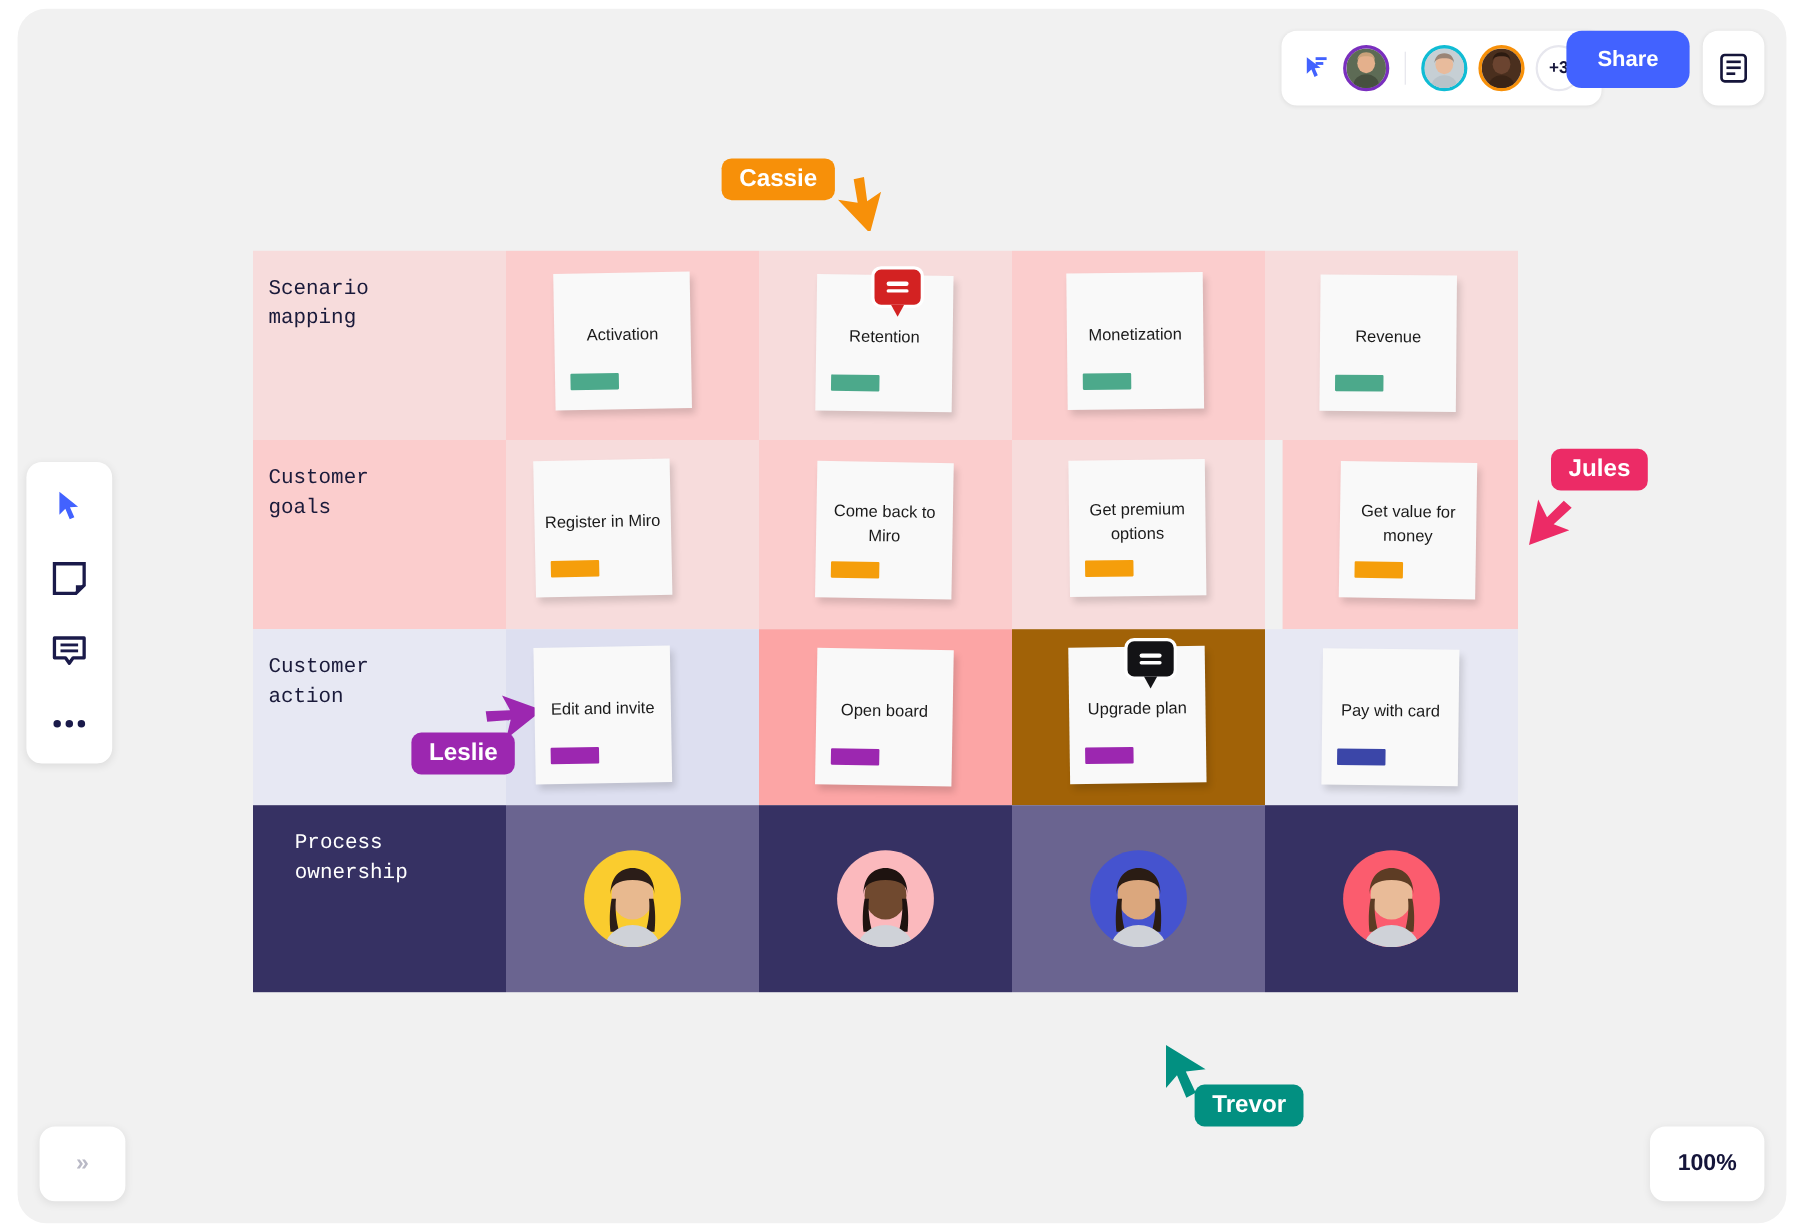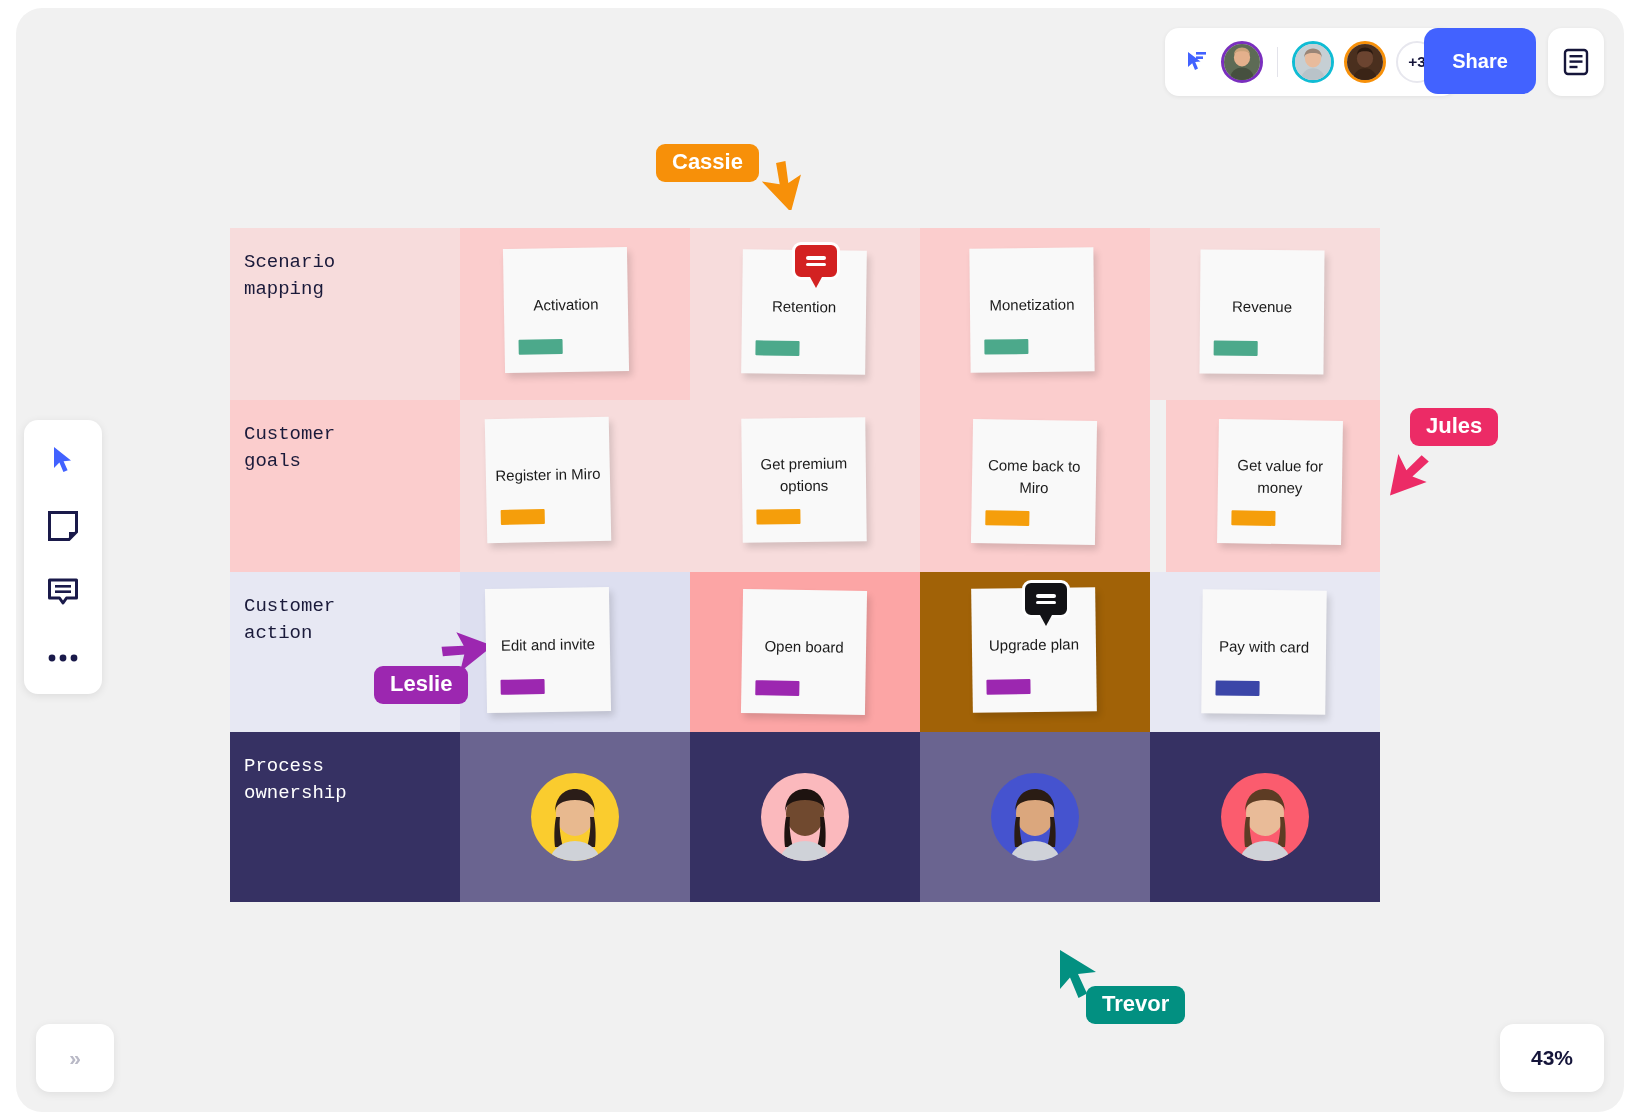--- a/index.html
+++ b/index.html
@@ -95,21 +95,21 @@
     border: 2px solid #e7e7ee;
     box-sizing: border-box;
     display: flex; align-items: center; justify-content: center;
     font-size: 15.5px; font-weight: bold; color: #15153a;
     background: #fff;
   }
   .share-btn {
     position: absolute;
     right: 88px;
     top: 20px;
-    height: 66px;
+    height: 52px;
     min-width: 112px;
     display: flex; align-items: center; justify-content: center;
     background: #4262ff;
     color: #ffffff;
     font-size: 20px;
     font-weight: bold;
     border-radius: 14px;
     padding: 0 26px;
     box-sizing: border-box;
     border: none;
@@ -416,29 +416,29 @@
         <div class="cell" style="background: rgb(251, 205, 205);">
           <div class="row-label">Customer
 goals</div>
         </div>
         <div class="cell" style="background: rgb(247, 220, 220);">
           <div class="sticky" style="left: 26px; top: 18px; transform: rotate(-1.2deg);">
             <div class="label">Register in Miro</div>
             <div class="tag" style="background: rgb(245, 158, 11);"></div>
           </div>
         </div>
+        <div class="cell" style="background: rgb(251, 205, 205);">
+          <div class="sticky" style="left: 52px; top: 20px; transform: rotate(1deg);">
+            <div class="label">Come back to Miro</div>
+            <div class="tag" style="background: rgb(245, 158, 11);"></div>
+          </div>
+        </div>
         <div class="cell" style="background: rgb(247, 220, 220);">
           <div class="sticky" style="left: 52px; top: 18px; transform: rotate(-0.7deg);">
             <div class="label">Get premium options</div>
-            <div class="tag" style="background: rgb(245, 158, 11);"></div>
-          </div>
-        </div>
-        <div class="cell" style="background: rgb(251, 205, 205);">
-          <div class="sticky" style="left: 52px; top: 20px; transform: rotate(1deg);">
-            <div class="label">Come back to Miro</div>
             <div class="tag" style="background: rgb(245, 158, 11);"></div>
           </div>
         </div>
         <div class="cell" style="background: rgb(251, 205, 205); margin-left: 16px;">
           <div class="sticky" style="left: 52px; top: 20px; transform: rotate(0.9deg);">
             <div class="label">Get value for money</div>
             <div class="tag" style="background: rgb(245, 158, 11);"></div>
           </div>
         </div>
         <div class="cell" style="background: rgb(231, 232, 243);">
@@ -468,21 +468,21 @@
               <div></div>
             </div>
           </div>
         </div>
         <div class="cell" style="background: rgb(231, 232, 243);">
           <div class="sticky" style="left: 52px; top: 18px; transform: rotate(0.7deg);">
             <div class="label">Pay with card</div>
             <div class="tag" style="background: rgb(59, 70, 168);"></div>
           </div>
         </div>
-        <div class="cell" style="background: rgb(54, 49, 99);">
+        <div class="cell" style="background: rgb(54, 49, 99); padding-left: 24px;">
           <div class="row-label light">Process
 ownership</div>
         </div>
         <div class="cell" style="background: rgb(106, 100, 144);">
           <div class="owner-av" style="background: rgb(250, 204, 46);"><svg viewBox="0 0 88 88" width="88" height="88">
               <ellipse cx="44" cy="41" rx="19" ry="22" fill="#e8b98f"></ellipse>
               <path d="M24 40c0-16 9-24 20-24s20 8 20 24c0-8-7-13-20-13s-20 5-20 13z" fill="#2b1d18"></path>
               <path d="M25 44c-2 10-2 22-1 30h8c-3-10-4-22-3-30z" fill="#2b1d18"></path>
               <path d="M63 44c2 10 2 22 1 30h-8c3-10 4-22 3-30z" fill="#2b1d18"></path>
               <ellipse cx="44" cy="92" rx="26" ry="24" fill="#cfd2d8"></ellipse>
@@ -544,16 +544,16 @@
         </div>
         <div class="cursor-wrap" style="left: 1040px; top: 940px;">
           <div class="cursor-arrow" style="left: 0px; top: 0px;"><svg width="46" height="54" viewBox="0 0 46 54">
               <path d="M4 2 L4 41 L14 29.5 L22.5 50 L31 45.5 L22 26 L40 24 Z" fill="#029081"></path>
             </svg></div>
           <div class="cursor-label" style="background: rgb(2, 144, 129); left: 30px; top: 38px;">Trevor</div>
         </div>
       </div>
 
     <div class="expand-btn">»</div>
-    <div class="zoom-chip">43%</div>
+    <div class="zoom-chip">100%</div>
 
   </div>
 </div>
 
 </body></html>

